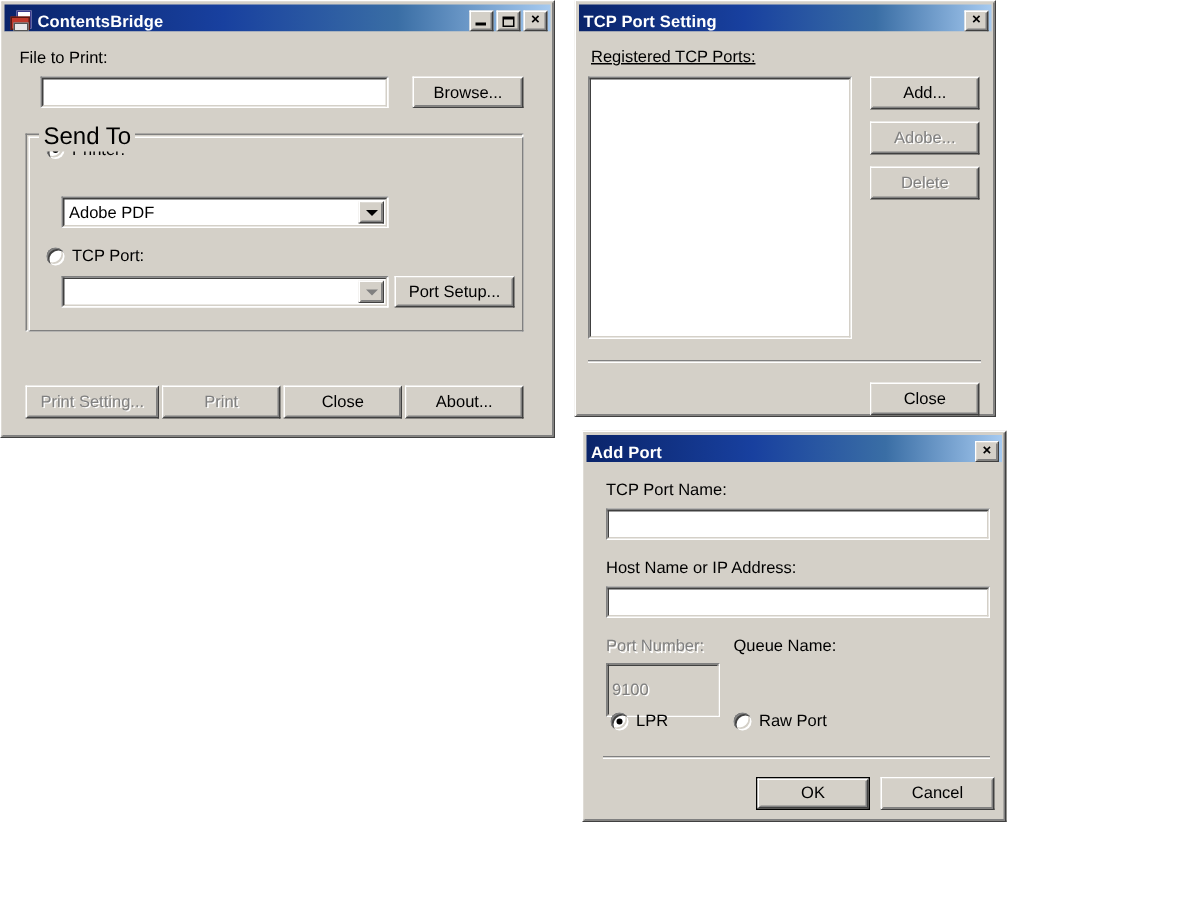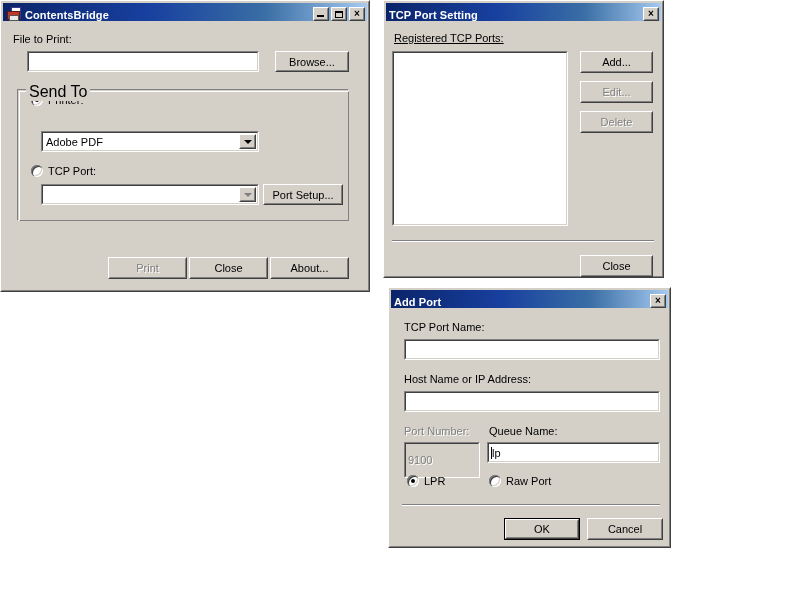--- a/index.html
+++ b/index.html
@@ -482,20 +482,23 @@
           <span class="ab2">
               <span class="tri disabled"></span>
             </span>
         </span>
       </div>
 
       <div class="btn" style="left:260px; top:163px; width:80px; height:21px;">
         <span class="bi">Port Setup...</span>
       </div>
 
+      <div class="btn disabled" style="left:14px; top:236px; width:89px; height:22px;">
+        <span class="bi">Print Setting...</span>
+      </div>
       <div class="btn disabled" style="left:105px; top:236px; width:79px; height:22px;">
         <span class="bi">Print</span>
       </div>
       <div class="btn" style="left:186px; top:236px; width:79px; height:22px;">
         <span class="bi">Close</span>
       </div>
       <div class="btn" style="left:267px; top:236px; width:79px; height:22px;">
         <span class="bi">About...</span>
       </div>
     </div>
@@ -518,21 +521,21 @@
       <span class="lbl" style="left:8px; top:11px;text-decoration:underline;">Registered TCP Ports:</span>
 
       <div class="listbox" style="left:6px; top:30px; width:176px; height:175px;">
         <div class="inner"></div>
       </div>
 
       <div class="btn" style="left:194px; top:30px; width:73px; height:22px;">
         <span class="bi">Add...</span>
       </div>
       <div class="btn disabled" style="left:194px; top:60px; width:73px; height:22px;">
-        <span class="bi">Edit...</span>
+        <span class="bi">Adobe...</span>
       </div>
       <div class="btn disabled" style="left:194px; top:90px; width:73px; height:22px;">
         <span class="bi">Delete</span>
       </div>
 
       <div class="sep" style="left:6px; top:219px; width:262px;"></div>
 
       <div class="btn" style="left:194px; top:234px; width:73px; height:22px;">
         <span class="bi">Close</span>
       </div>
@@ -568,26 +571,20 @@
       </div>
 
       <span class="lbl disabled" style="left:13px; top:117px;">Port Number:</span>
       <div class="textbox disabled" style="left:13px; top:134px; width:76px; height:36px;">
         <div class="inner">
             <span class="val">9100</span>
           </div>
       </div>
 
       <span class="lbl" style="left:98px; top:117px;">Queue Name:</span>
-      <div class="textbox" style="left:96px; top:134px; width:173px; height:21px;">
-        <div class="inner">
-          <span class="caret"></span>
-            <span class="val">lp</span>
-        </div>
-      </div>
 
       <div class="radio" style="left:16px; top:167px;">
         <span class="dot checked"></span>
         <span class="lbltext">LPR</span>
       </div>
       <div class="radio" style="left:98px; top:167px;">
         <span class="dot"></span>
         <span class="lbltext">Raw Port</span>
       </div>
 

